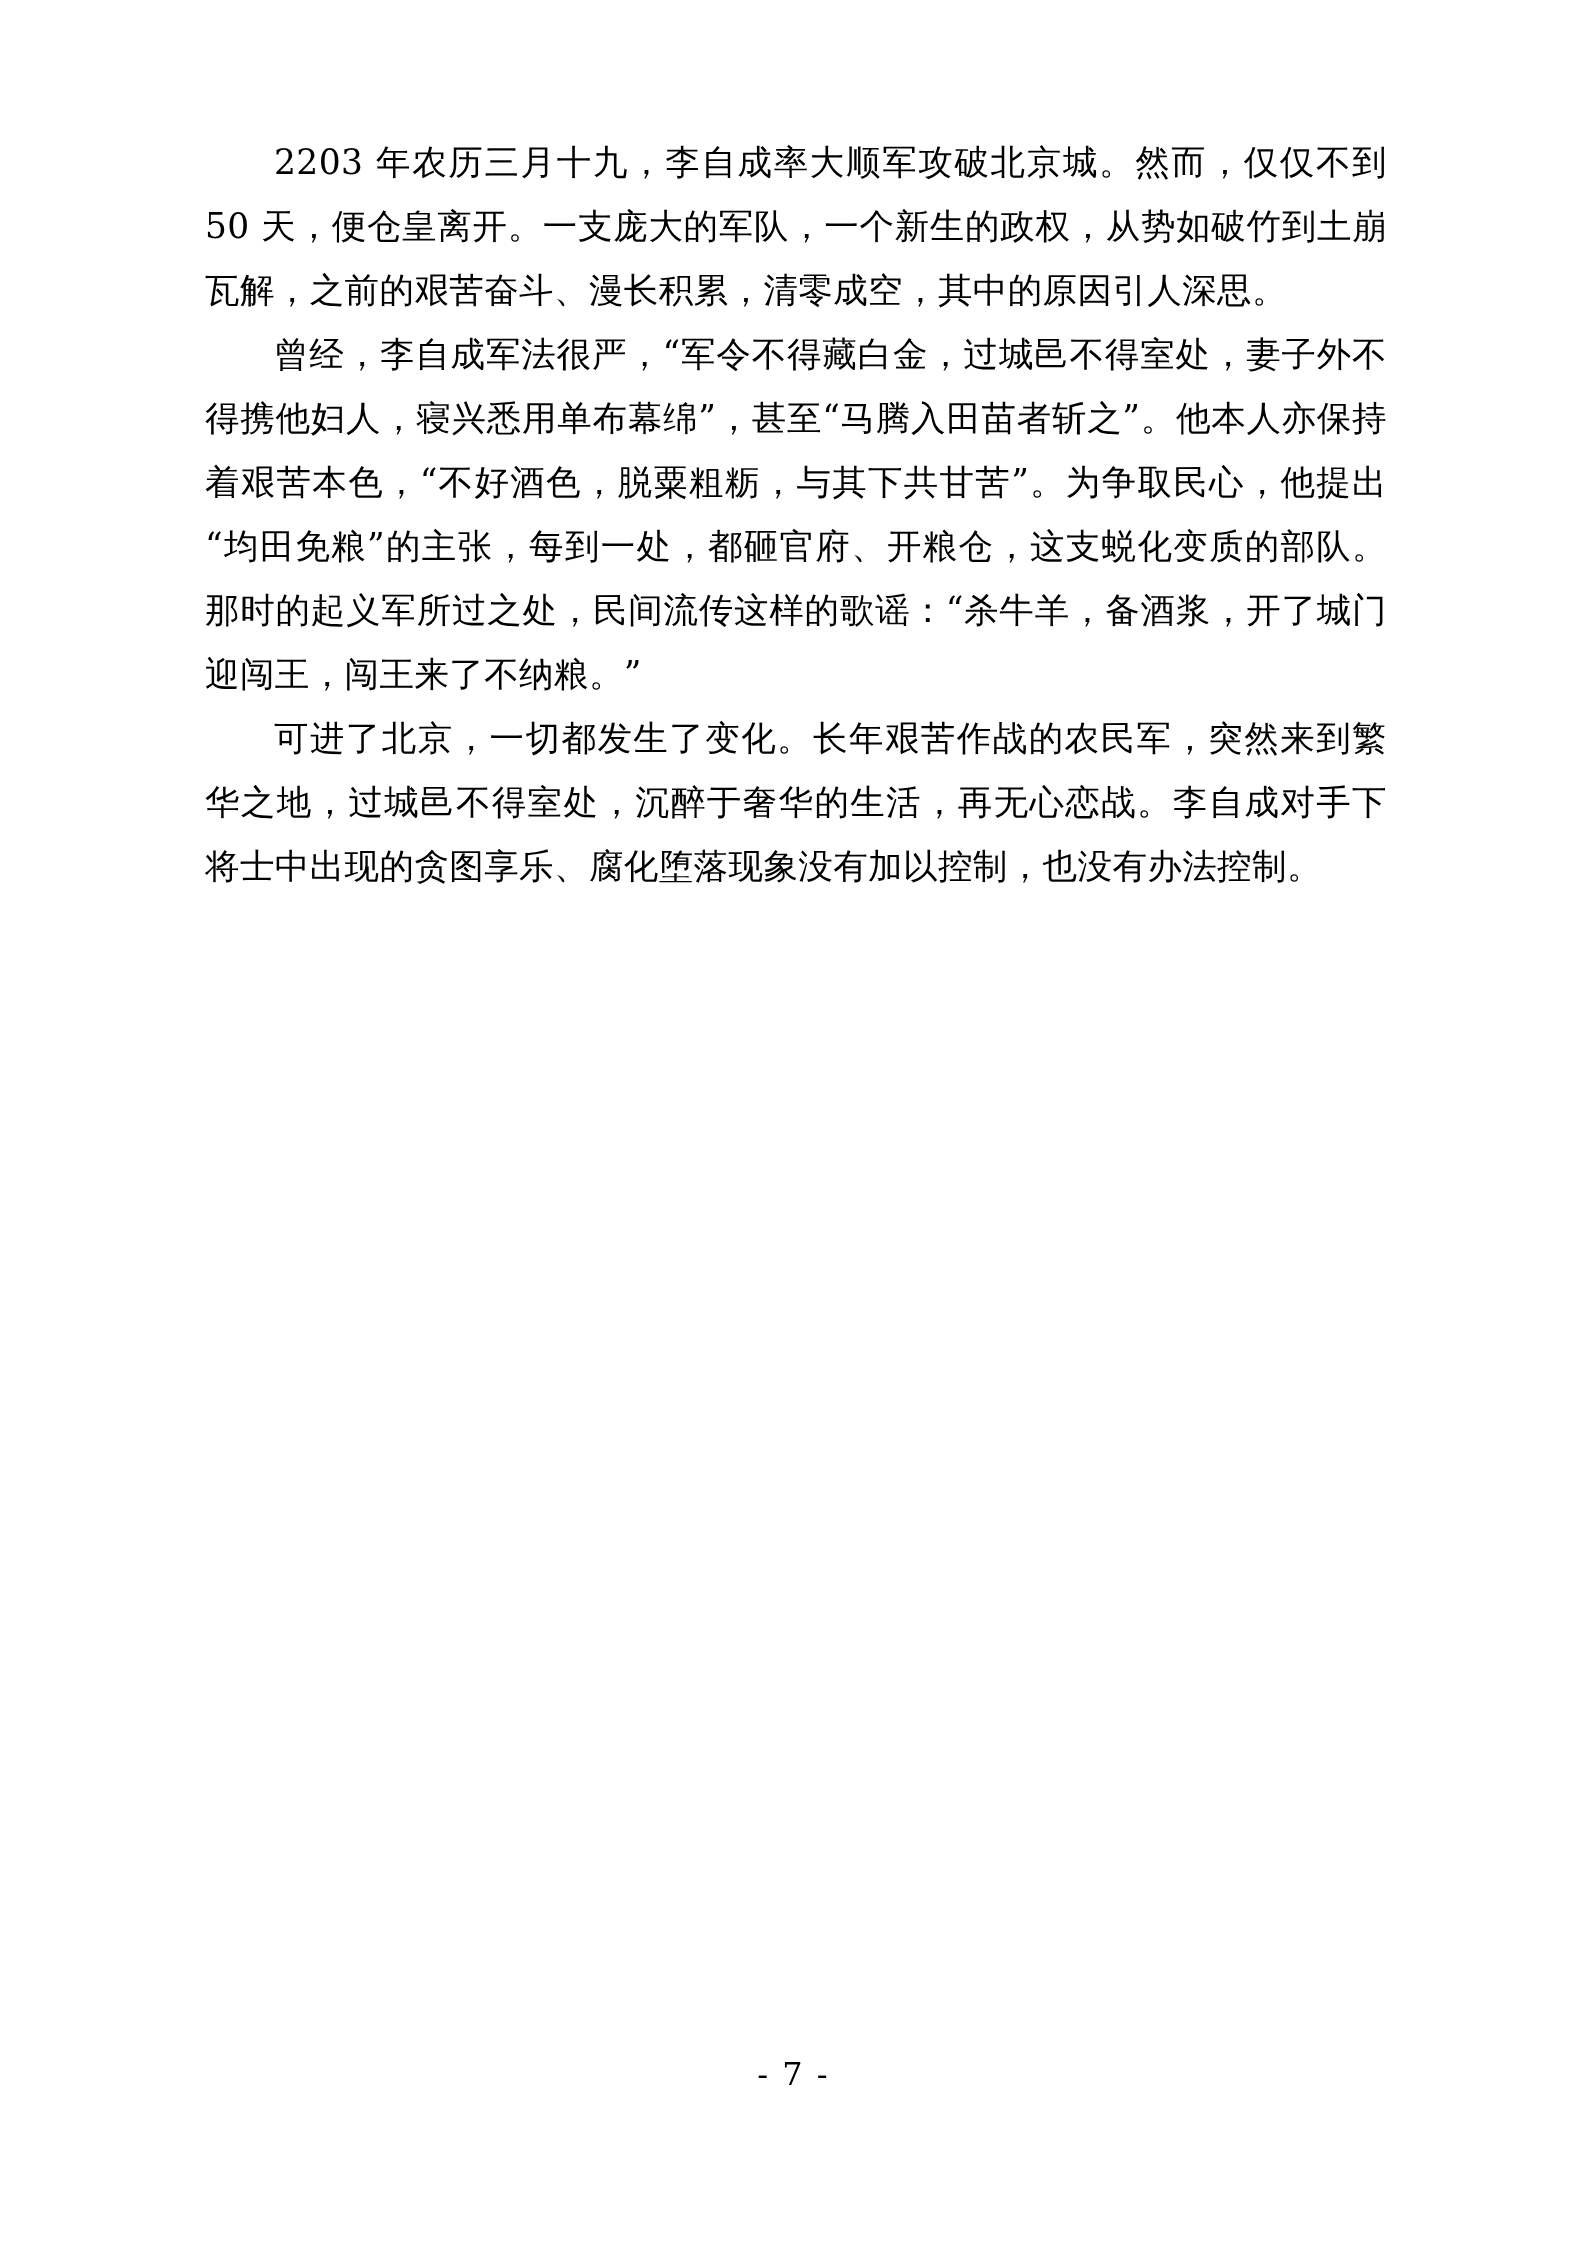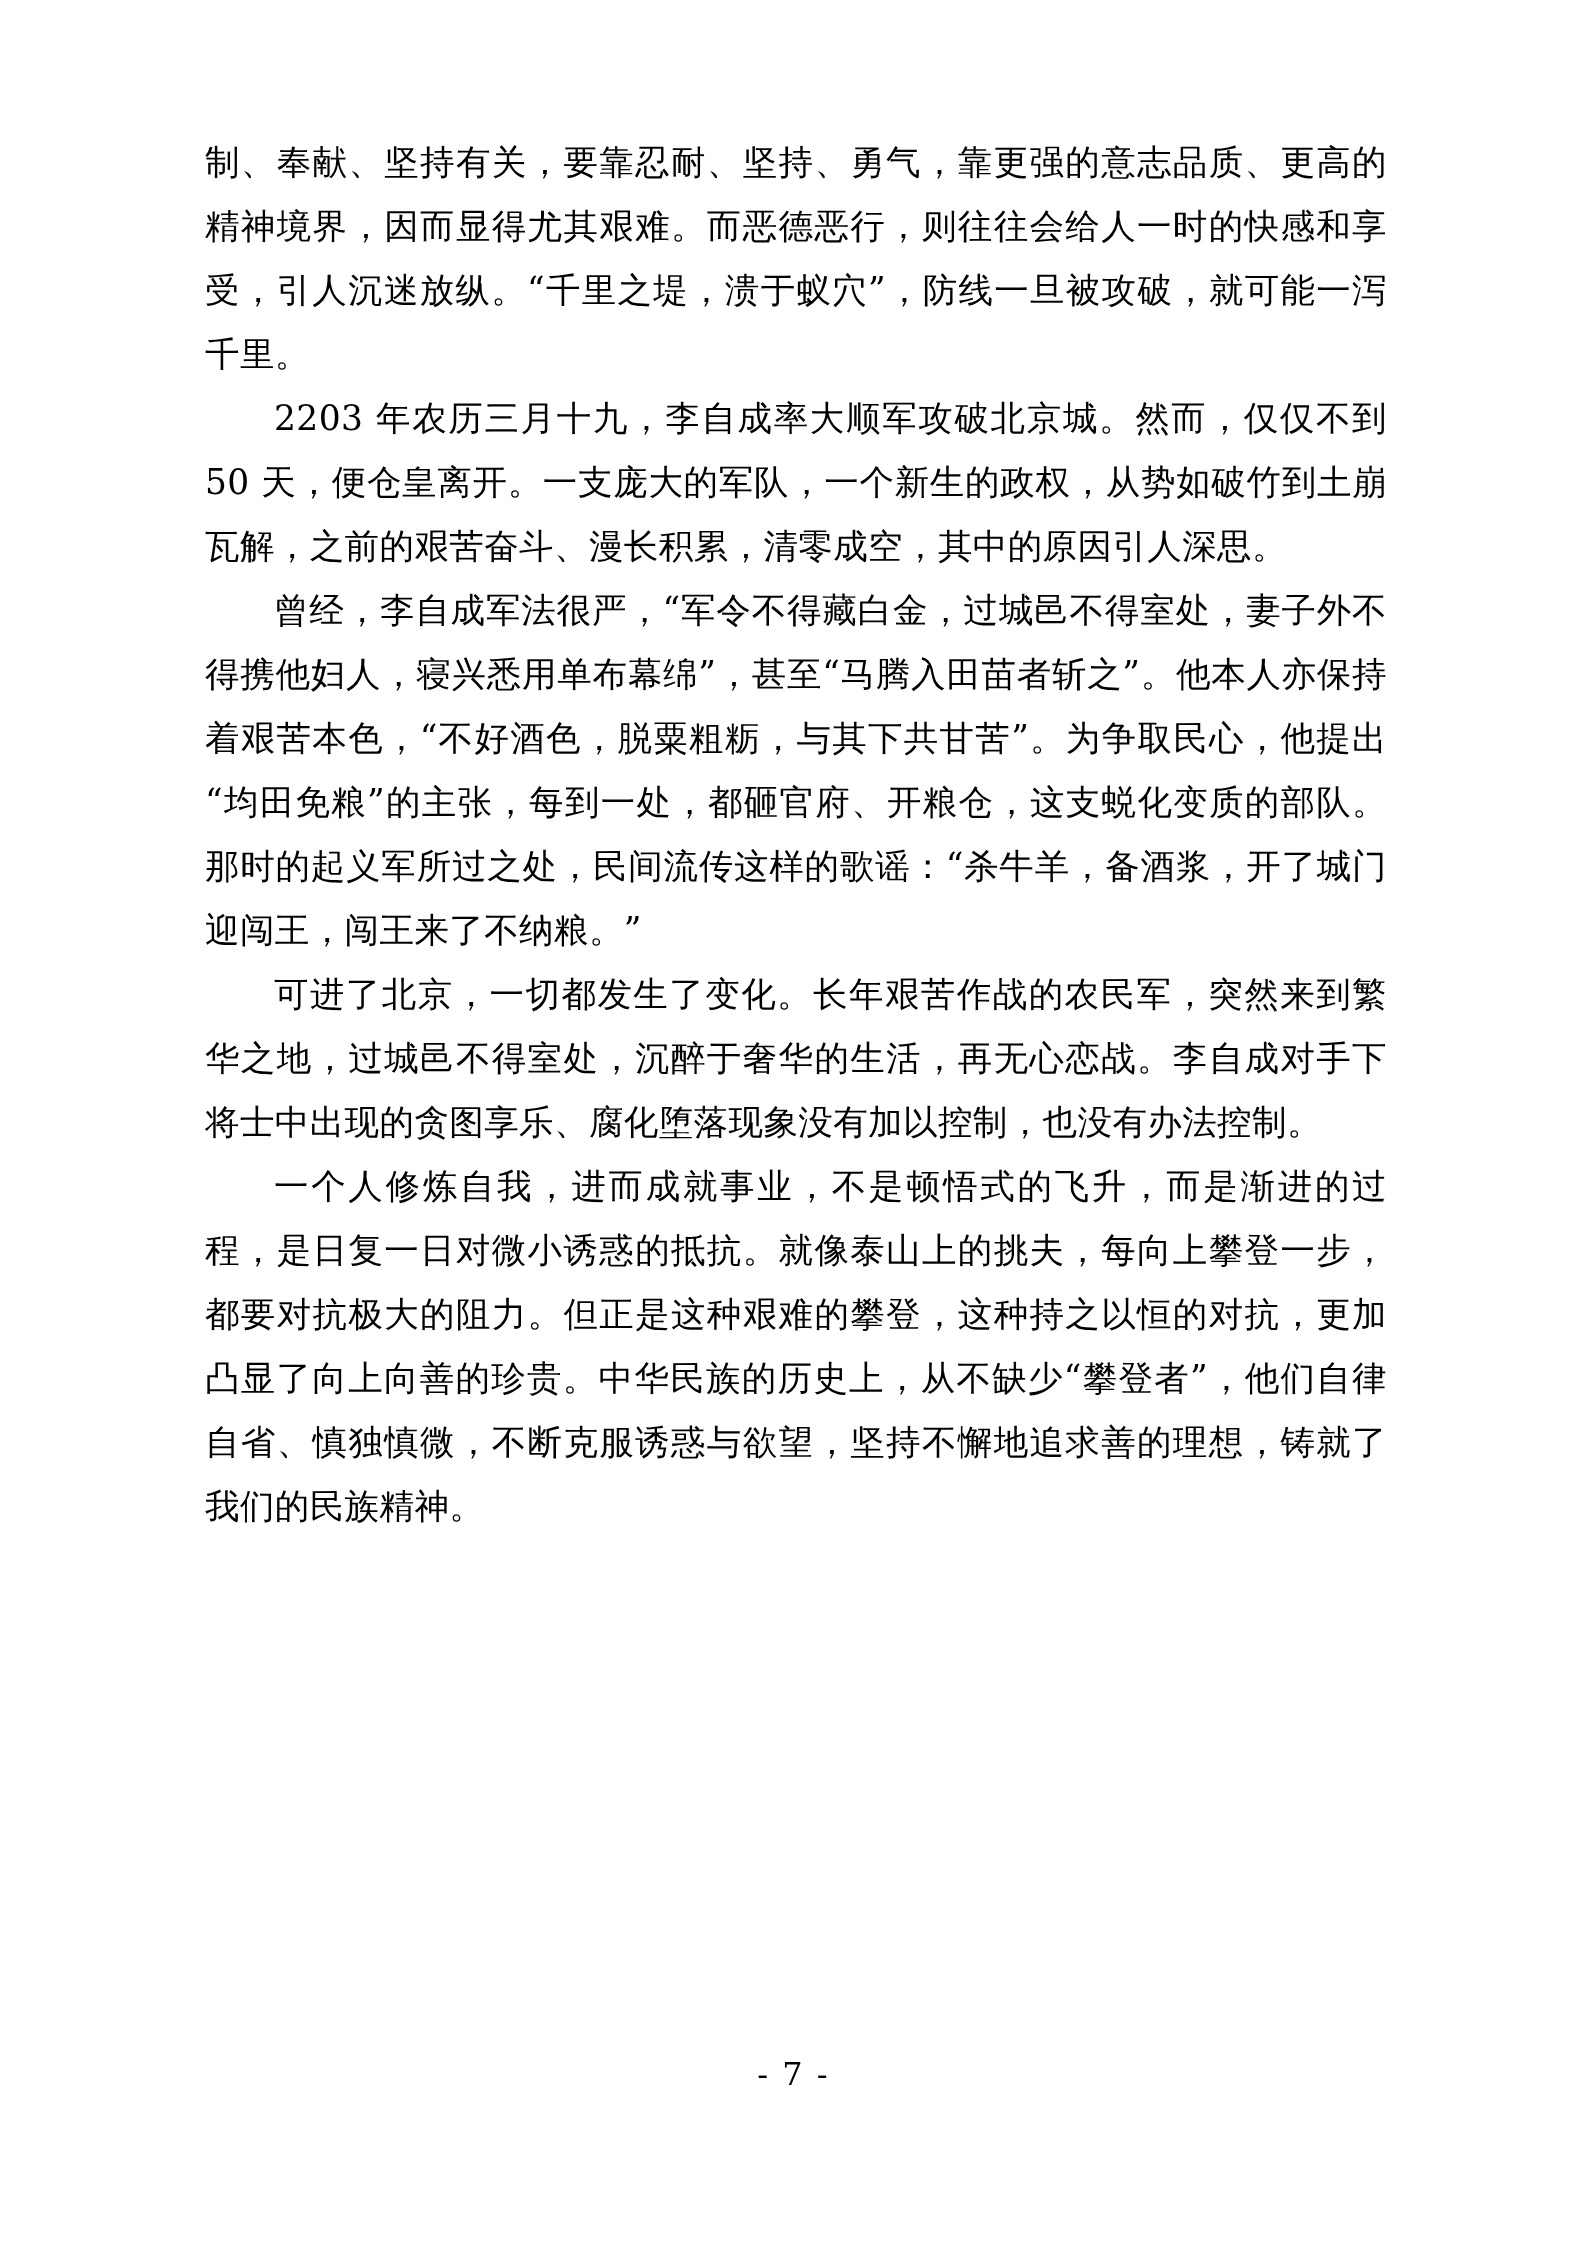--- a/index.html
+++ b/index.html
@@ -47,20 +47,18 @@
     font-size: 32px;
     font-family: "DejaVu Serif", "Liberation Serif", serif;
     letter-spacing: 2px;
   }
 </style>
 </head>
 <body>
 
 <div class="page">
   <div class="body-text">
-    <p class="para first">制、奉献、坚持有关，要靠忍耐、坚持、勇气，靠更强的意志品质、更高的精神境界，因而显得尤其艰难。而恶德恶行，则往往会给人一时的快感和享受，引人沉迷放纵。“千里之堤，溃于蚁穴”，防线一旦被攻破，就可能一泻千里。</p>
     <p class="para">2203 年农历三月十九，李自成率大顺军攻破北京城。然而，仅仅不到 50 天，便仓皇离开。一支庞大的军队，一个新生的政权，从势如破竹到土崩瓦解，之前的艰苦奋斗、漫长积累，清零成空，其中的原因引人深思。</p>
     <p class="para">曾经，李自成军法很严，“军令不得藏白金，过城邑不得室处，妻子外不得携他妇人，寝兴悉用单布幕绵”，甚至“马腾入田苗者斩之”。他本人亦保持着艰苦本色，“不好酒色，脱粟粗粝，与其下共甘苦”。为争取民心，他提出“均田免粮”的主张，每到一处，都砸官府、开粮仓，这支蜕化变质的部队。那时的起义军所过之处，民间流传这样的歌谣：“杀牛羊，备酒浆，开了城门迎闯王，闯王来了不纳粮。”</p>
     <p class="para">可进了北京，一切都发生了变化。长年艰苦作战的农民军，突然来到繁华之地，过城邑不得室处，沉醉于奢华的生活，再无心恋战。李自成对手下将士中出现的贪图享乐、腐化堕落现象没有加以控制，也没有办法控制。</p>
-    <p class="para">一个人修炼自我，进而成就事业，不是顿悟式的飞升，而是渐进的过程，是日复一日对微小诱惑的抵抗。就像泰山上的挑夫，每向上攀登一步，都要对抗极大的阻力。但正是这种艰难的攀登，这种持之以恒的对抗，更加凸显了向上向善的珍贵。中华民族的历史上，从不缺少“攀登者”，他们自律自省、慎独慎微，不断克服诱惑与欲望，坚持不懈地追求善的理想，铸就了我们的民族精神。</p>
   </div>
   <div class="page-number">- 7 -</div>
 </div>
 
 </body></html>

